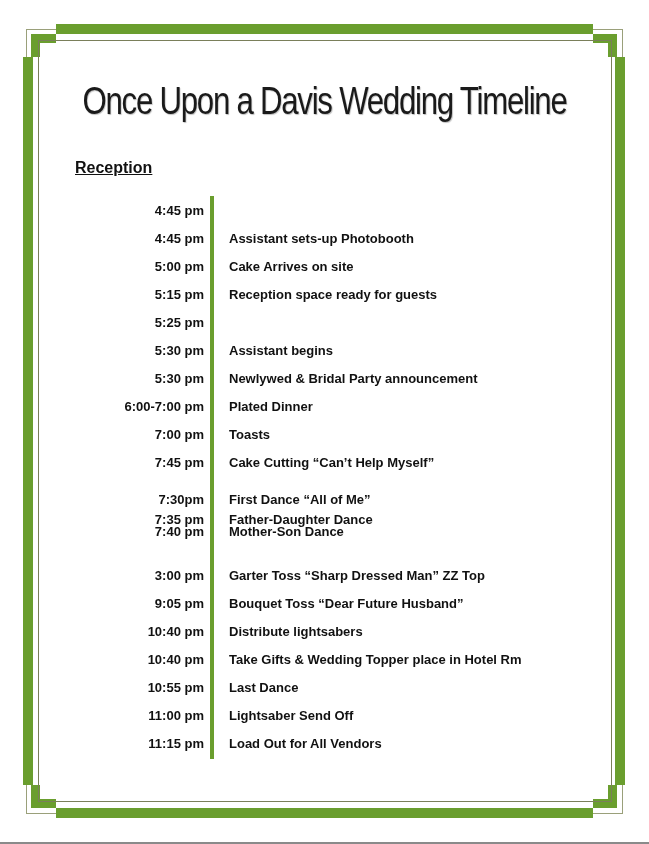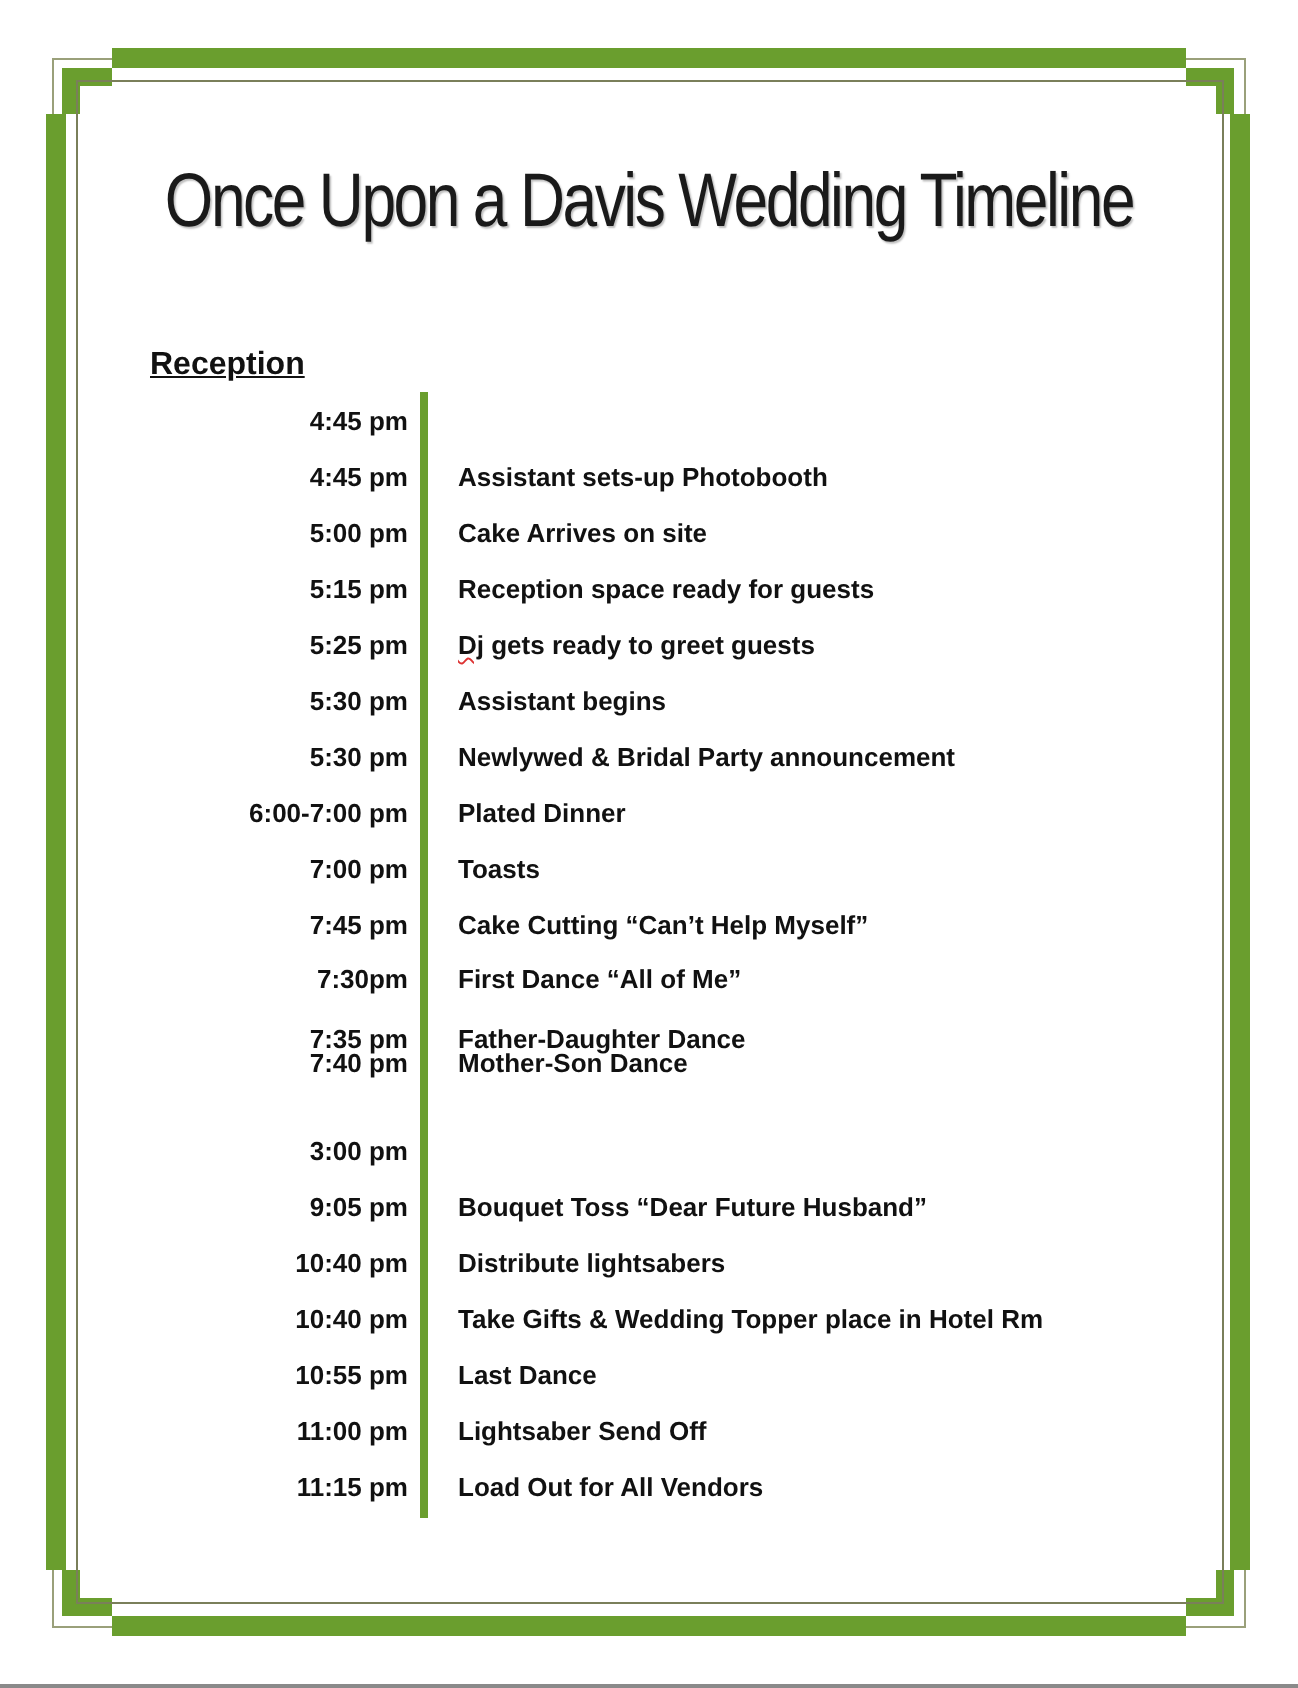--- a/index.html
+++ b/index.html
@@ -35,21 +35,21 @@
     font-size: 38px;
     color: #1a1a1a;
     letter-spacing: -1.5px;
     transform: scaleX(0.82);
     transform-origin: center;
     text-shadow: 1px 1px 1px rgba(0,0,0,0.25);
   }
   .section-heading {
     position: absolute;
     left: 75px;
-    top: 174px;
+    top: 159px;
     font-size: 16px;
     font-weight: bold;
     text-decoration: underline;
     color: #111;
   }
   .timeline {
     position: absolute;
     left: 0;
     top: 196px;
     width: 649px;
@@ -139,21 +139,20 @@
     <div class="row" style="top: 56.1px;">
       <span class="time">5:00 pm</span>
       <span class="event">Cake Arrives on site</span>
     </div>
     <div class="row" style="top: 84.15px;">
       <span class="time">5:15 pm</span>
       <span class="event">Reception space ready for guests</span>
     </div>
     <div class="row" style="top: 112.2px;">
       <span class="time">5:25 pm</span>
-      <span class="event"><span class="spell">Dj</span> gets ready to greet guests</span>
     </div>
     <div class="row" style="top: 140.25px;">
       <span class="time">5:30 pm</span>
       <span class="event">Assistant begins</span>
     </div>
     <div class="row" style="top: 168.3px;">
       <span class="time">5:30 pm</span>
       <span class="event">Newlywed &amp; Bridal Party announcement</span>
     </div>
     <div class="row" style="top: 196.35px;">
@@ -161,34 +160,35 @@
       <span class="event">Plated Dinner</span>
     </div>
     <div class="row" style="top: 224.4px;">
       <span class="time">7:00 pm</span>
       <span class="event">Toasts</span>
     </div>
     <div class="row" style="top: 252.45px;">
       <span class="time">7:45 pm</span>
       <span class="event">Cake Cutting “Can’t Help Myself”</span>
     </div>
-    <div class="row" style="top: 279px;">
+    <div class="row" style="top: 289px;">
       <span class="time">7:30pm</span>
       <span class="event">First Dance “All of Me”</span>
     </div>
     <div class="row" style="top: 308.55px;">
       <span class="time">7:35 pm</span>
       <span class="event">Father-Daughter Dance</span>
     </div>
     <div class="row" style="top: 321px;">
       <span class="time">7:40 pm</span>
       <span class="event">Mother-Son Dance</span>
     </div>
     <div class="row" style="top: 364.65px;">
       <span class="time">3:00 pm</span>
+      <span class="event">Garter Toss “Sharp Dressed Man” ZZ Top</span>
     </div>
     <div class="row" style="top: 392.7px;">
       <span class="time">9:05 pm</span>
       <span class="event">Bouquet Toss “Dear Future Husband”</span>
     </div>
     <div class="row" style="top: 420.75px;">
       <span class="time">10:40 pm</span>
       <span class="event">Distribute lightsabers</span>
     </div>
     <div class="row" style="top: 448.8px;">

